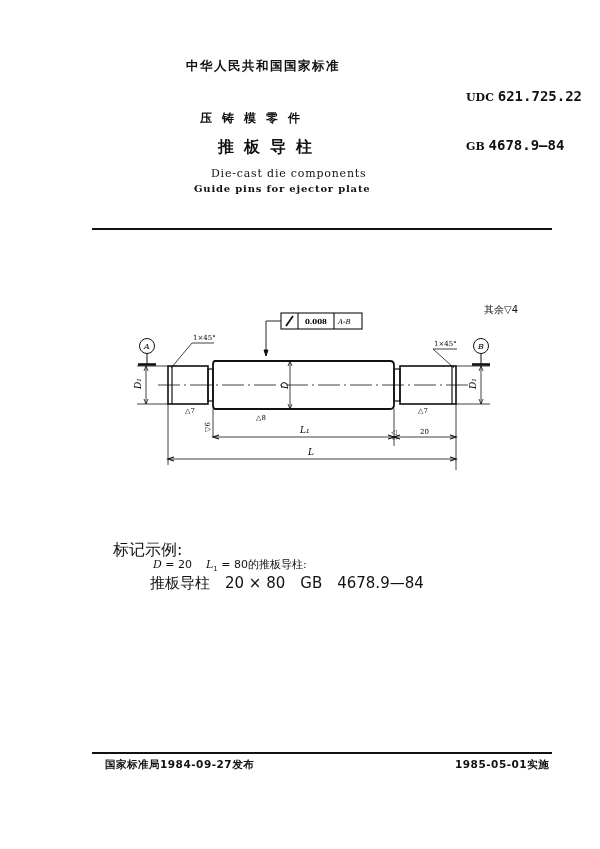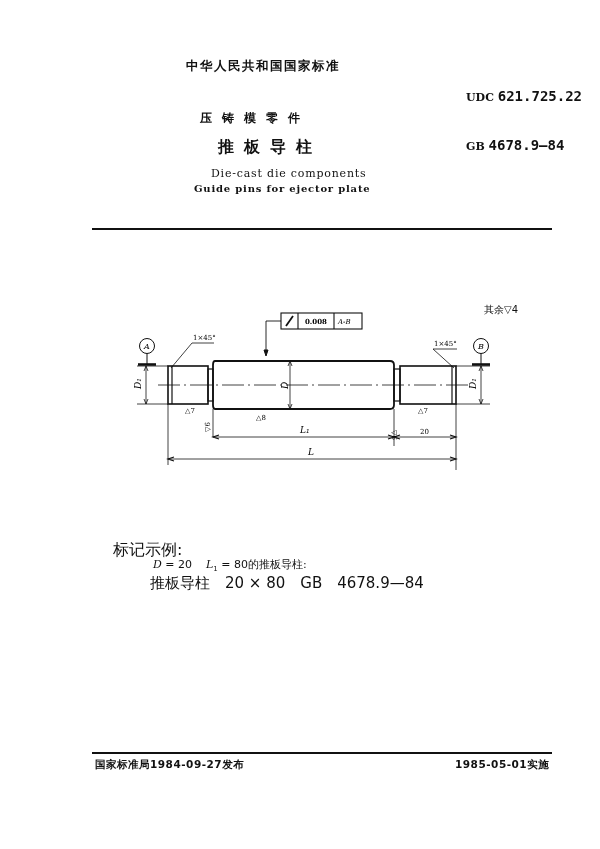--- a/index.html
+++ b/index.html
@@ -15,21 +15,21 @@
   .title-en1 { left: 211px; top: 167px; font-family: "DejaVu Serif", serif; font-size: 11px; font-weight: normal; letter-spacing: 0.8px; }
   .title-en2 { left: 194px; top: 183px; font-family: "DejaVu Serif", serif; font-size: 10px; font-weight: bold; letter-spacing: 0.8px; }
   .rule-top { left: 92px; top: 228px; width: 460px; height: 2px; background: #111; }
   .rule-bottom { left: 92px; top: 752px; width: 460px; height: 2px; background: #111; }
   .surface-note { left: 484px; top: 303px; font-size: 10px; }
   .drawing { left: 120px; top: 300px; }
   .example-label { left: 113px; top: 540px; font-size: 16px; }
   .example-line1 { left: 135px; top: 557px; font-size: 11px; margin-left: 18px; }
   .example-line1 i { font-family: "DejaVu Serif", serif; }
   .example-line2 { left: 150px; top: 574px; font-size: 15px; }
-  .footer-left { left: 95px; top: 758px; font-size: 10.5px; font-weight: bold; letter-spacing: 0.5px; }
+  .footer-left { left: 105px; top: 758px; font-size: 10.5px; font-weight: bold; letter-spacing: 0.5px; }
   .footer-right { left: 455px; top: 758px; font-size: 10.5px; font-weight: bold; letter-spacing: 0.5px; }
   svg text { font-family: "DejaVu Serif", serif; }
 </style>
 </head>
 <body>
 
 <div class="abs std-header">中华人民共和国国家标准</div>
 
 <div class="abs udc">
   <span>UDC</span>

